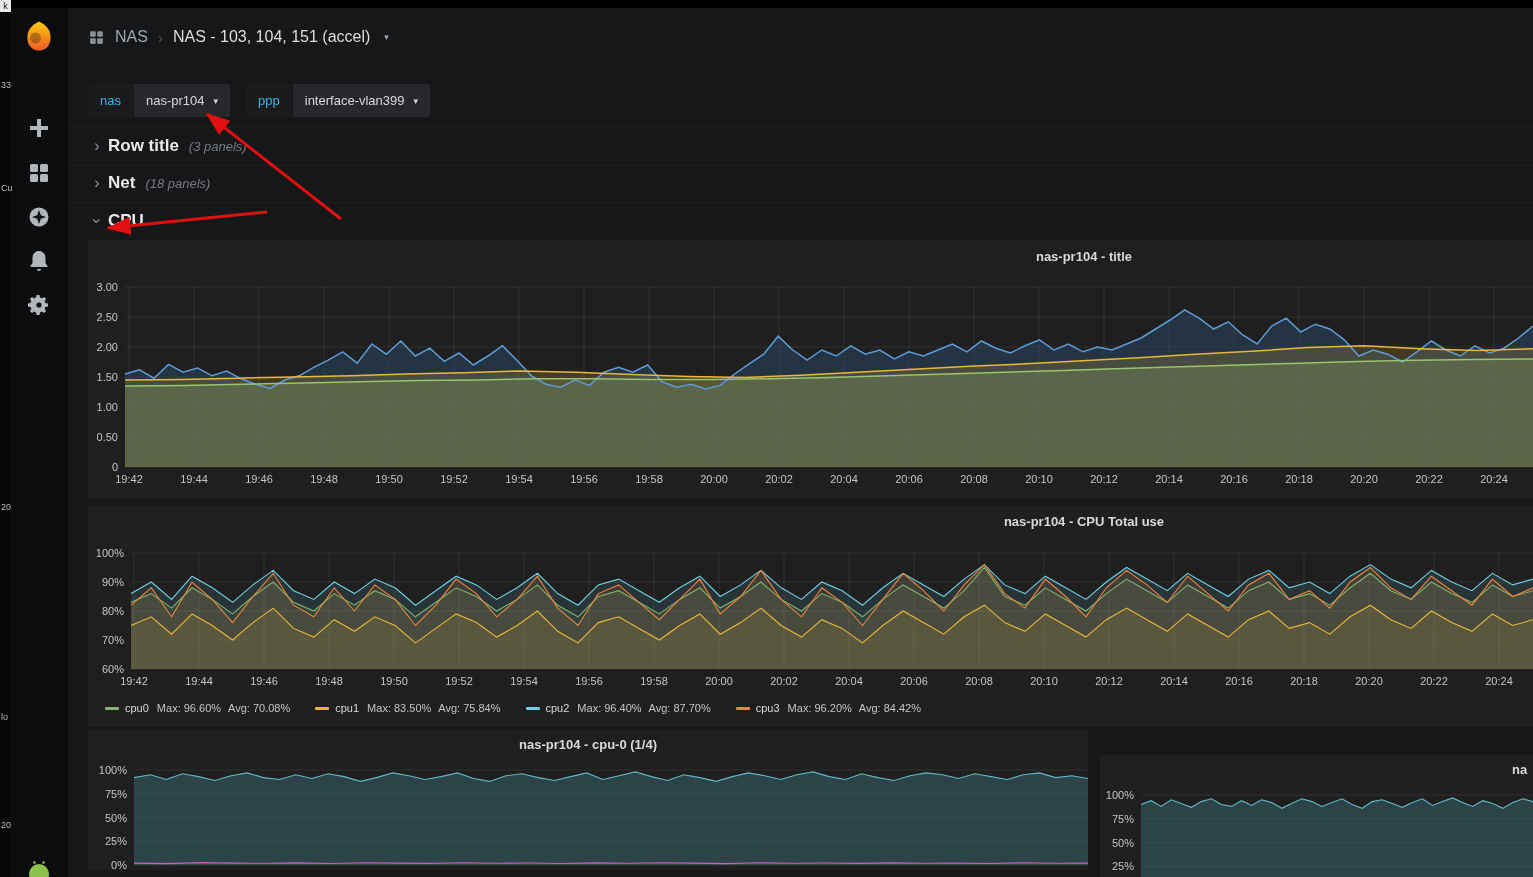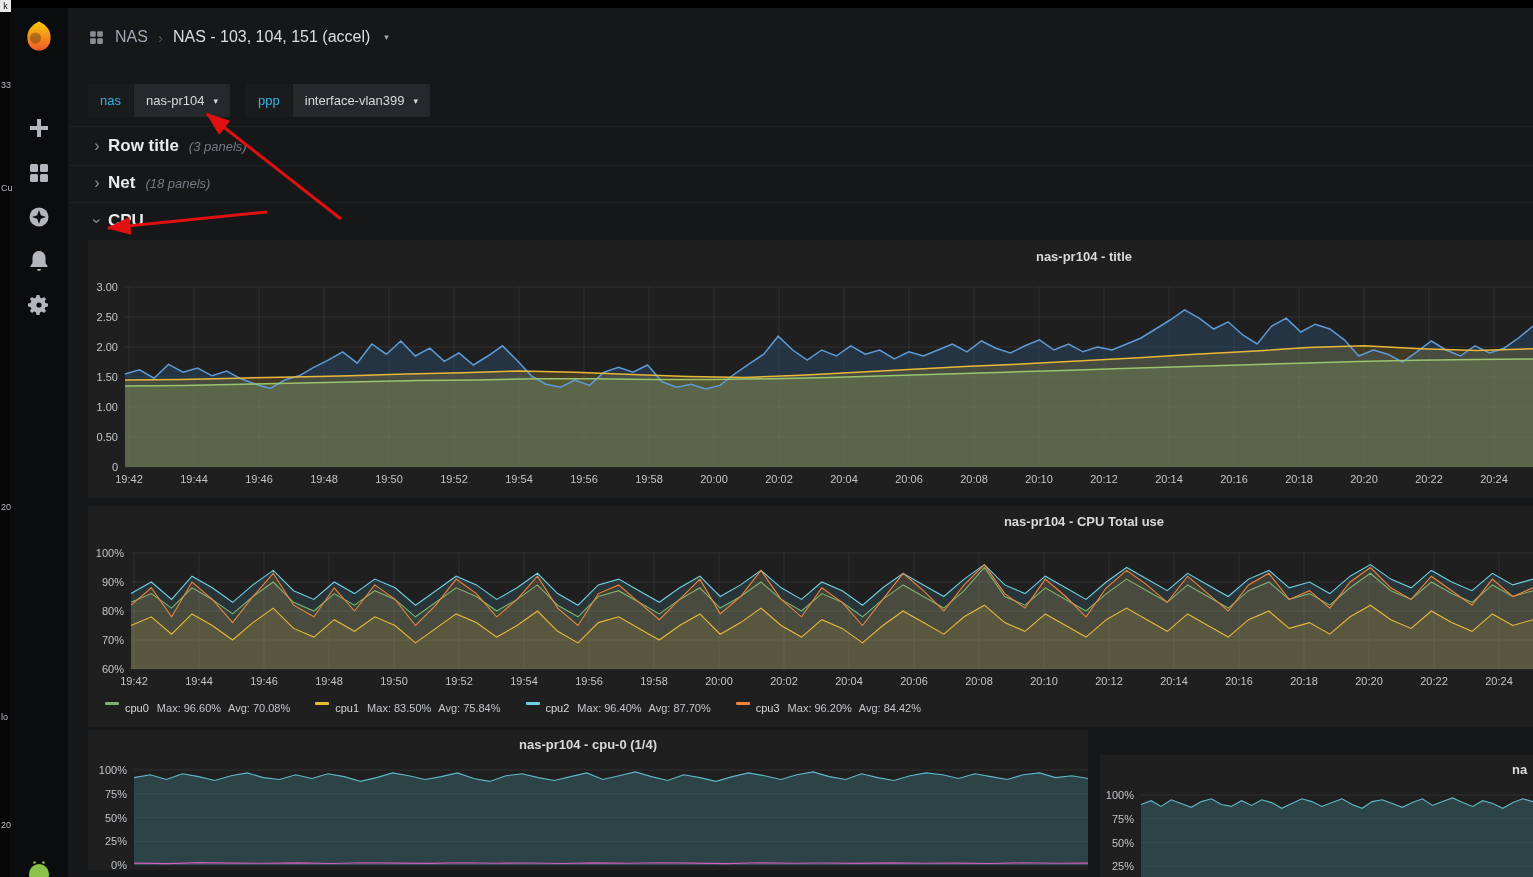--- a/index.html
+++ b/index.html
@@ -35,21 +35,21 @@
   .row-chevron.expanded{transform:rotate(90deg);}
   .row-title{font-size:17px;font-weight:700;color:#e9eaeb;margin-left:4px;}
   .row-note{font-size:13px;font-style:italic;color:#767a80;margin-left:10px;}
   
   .panel{position:absolute;background:#1f1f20;overflow:hidden;z-index:1;}
   .panel-title{position:absolute;top:9px;font-size:13px;font-weight:700;color:#d8d9da;white-space:nowrap;cursor:pointer;z-index:2;}
   .centered{transform:translateX(-50%);}
   .chart-svg{position:absolute;left:0;top:0;}
   
   .legend{position:absolute;left:17px;top:196px;display:flex;gap:18px;font-size:11px;align-items:center;white-space:nowrap;}
-  .legend-item{display:flex;align-items:flex-start;cursor:pointer;}
+  .legend-item{display:flex;align-items:center;cursor:pointer;}
   .legend-dash{width:14px;height:3px;border-radius:1px;display:inline-block;margin-right:6px;}
   .legend-name{color:#d8d9da;margin-right:8px;}
   .legend-stat{color:#c3c5c8;margin-right:7px;}
   
   .annotation-overlay{position:absolute;left:0;top:0;z-index:30;pointer-events:none;}
 </style>
 </head>
 <body>
 
 <div id="screen">

